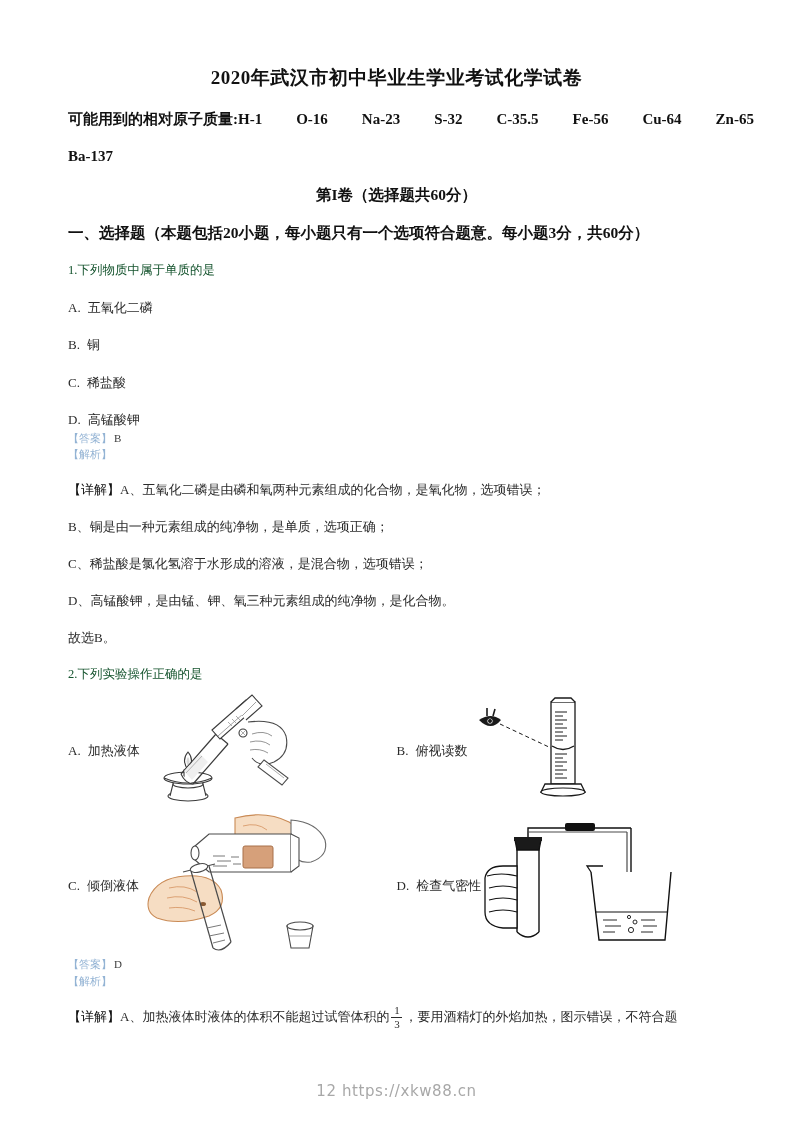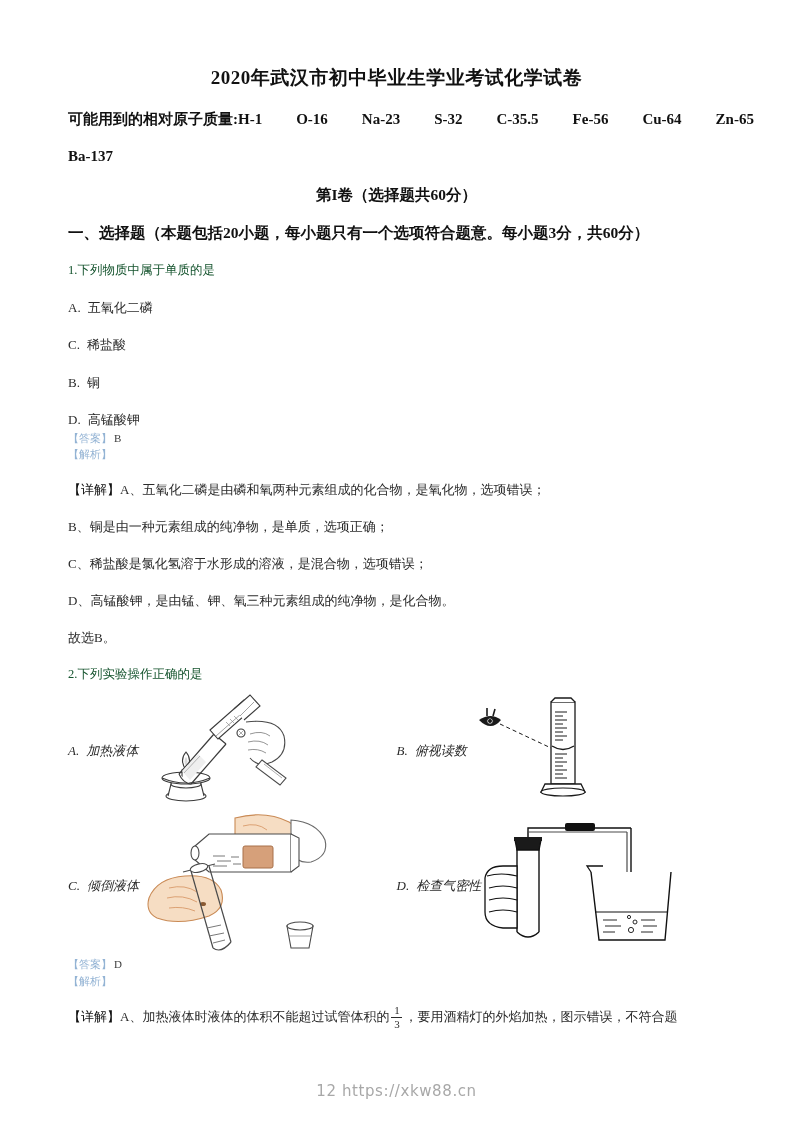--- a/index.html
+++ b/index.html
@@ -107,21 +107,21 @@
   }
   .frac .num { padding: 0 2px 1px 2px; }
   .frac .bar { width: 11px; height: 1px; background: #2b2b2b; }
   .frac .den { padding: 1px 2px 0 2px; }
 
   
   .fig-grid {
     margin-top: 8px;
     width: 100%;
   }
-  .fig-row { display: flex; width: 100%; font-style: italic; }
+  .fig-row { display: flex; width: 100%; }
   .fig-cell {
     width: 50%;
     display: flex;
     align-items: center;
     position: relative;
   }
   .fig-label {
     font-size: 13px;
     color: #2b2b2b;
     white-space: nowrap;
@@ -164,24 +164,24 @@
   <div class="section-head">第I卷（选择题共60分）</div>
 
   <div class="part-head">一、选择题（本题包括20小题，每小题只有一个选项符合题意。每小题3分，共60分）</div>
 
   <div class="q-stem">1.下列物质中属于单质的是</div>
 
   <div class="opt">
     <span class="ltr">A.</span><span>五氧化二磷</span>
   </div>
   <div class="opt">
+    <span class="ltr">B.</span><span>铜</span>
+  </div>
+  <div class="opt">
     <span class="ltr">C.</span><span>稀盐酸</span>
-  </div>
-  <div class="opt">
-    <span class="ltr">B.</span><span>铜</span>
   </div>
   <div class="opt">
     <span class="ltr">D.</span><span>高锰酸钾</span>
   </div>
 
   <div class="ans-line">
     <span class="tagbox">【答案】</span><span class="ans-val">B</span>
   </div>
 
   <div class="ans-line">

